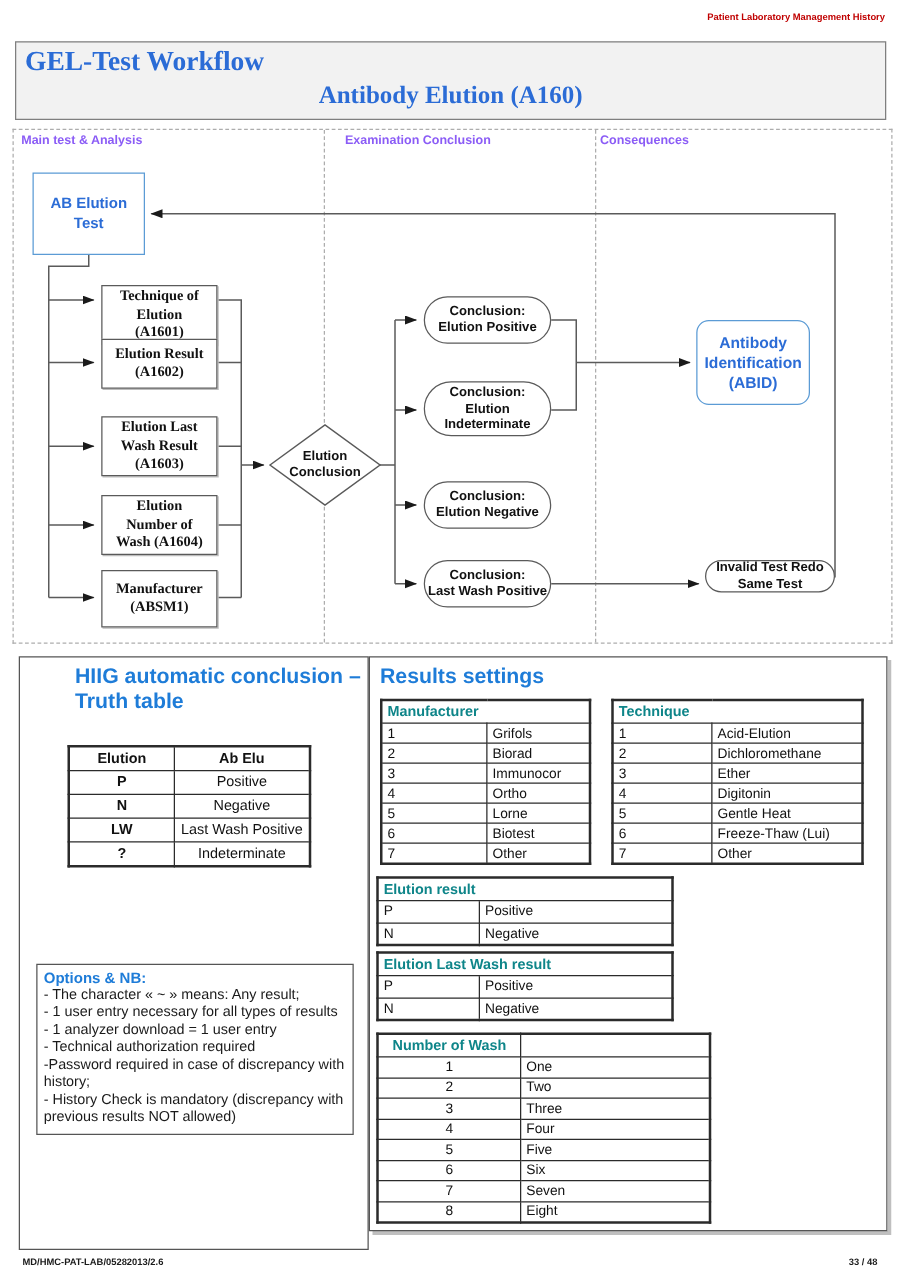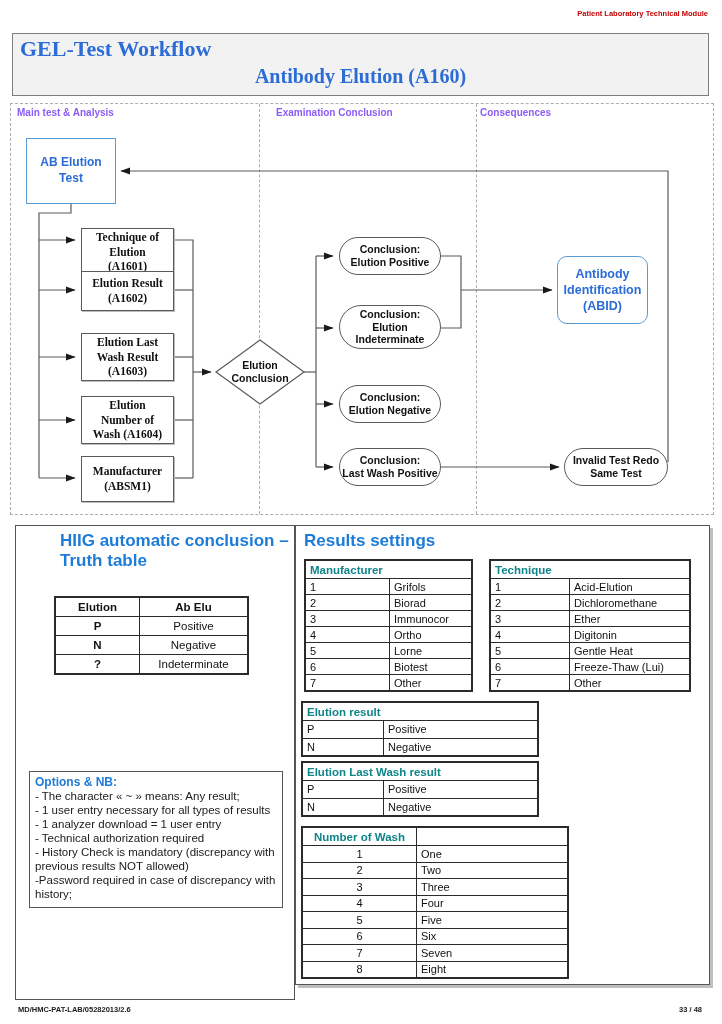--- a/index.html
+++ b/index.html
@@ -37,21 +37,21 @@
   .ab-box{left:15px;top:34px;width:90px;height:66px;border:1.4px solid #5B9BD5;
     color:#2B6CD6;font-weight:bold;font-size:12px;line-height:1.3;}
   .proc{left:70px;width:93px;border:1.2px solid #5a5a5a;font-family:"Liberation Serif", serif;
     font-weight:bold;font-size:11.5px;line-height:1.3;box-shadow:1px 1px 0 #bdbdbd;}
   .diamond-label{left:207px;top:250px;width:84px;height:36px;background:transparent;
     font-weight:bold;font-size:10.5px;line-height:1.25;}
   .oval{left:328px;width:102px;border:1.2px solid #5a5a5a;font-weight:bold;
     font-size:10.5px;line-height:1.2;}
   .abid{left:546px;top:152px;width:91px;height:68px;border:1.5px solid #5B9BD5;border-radius:10px;
     color:#2B6CD6;font-weight:bold;font-size:12.5px;line-height:1.3;}
-  .invalid{left:553px;top:344px;width:104px;height:38px;border:1.2px solid #5a5a5a;
+  .invalid{left:553px;top:344px;width:104px;height:26px;border:1.2px solid #5a5a5a;
     border-radius:19px;font-weight:bold;font-size:10.5px;line-height:1.2;}
 
   
   .panel-left{position:absolute;left:15px;top:525px;width:280px;height:475px;
     border:1.3px solid #555;box-sizing:border-box;padding-left:36px;}
   .panel-right{position:absolute;left:295px;top:525px;width:415px;height:460px;
     border:1.3px solid #555;box-sizing:border-box;box-shadow:3px 3px 0 #bfbfbf;}
   .panel-head{font-size:17px;font-weight:bold;color:#1E7CD8;line-height:1.15;padding:5px 0 0 8px;}
 
   table{border-collapse:collapse;background:#fff;}
@@ -80,21 +80,21 @@
   .t-lastwash{left:5px;top:235px;width:238px;}
   .t-lastwash td{height:16.5px;}
   .t-lastwash td:first-child{width:72px;}
   .t-wash{left:5px;top:300px;width:268px;}
   .t-wash th:first-child,.t-wash td:first-child{width:105px;text-align:center;}
   .t-wash td{height:15.5px;}
 </style>
 </head>
 <body>
 
-<div class="watermark">Patient Laboratory Technical Module</div>
+<div class="watermark">Patient Laboratory Management History</div>
 
 <div class="title-block">
   <div class="doc-title">GEL-Test Workflow</div>
   <div class="doc-subtitle">Antibody Elution (A160)</div>
 </div>
 
 <div class="flow">
   <div class="flow-sep" style="left:248px;"></div>
   <div class="flow-sep" style="left:465px;"></div>
 
@@ -183,34 +183,38 @@
         </tr>
         <tr>
           <td>P</td>
           <td>Positive</td>
         </tr>
         <tr>
           <td>N</td>
           <td>Negative</td>
         </tr>
         <tr>
+          <td>LW</td>
+          <td>Last Wash Positive</td>
+        </tr>
+        <tr>
           <td>?</td>
           <td>Indeterminate</td>
         </tr>
       </tbody>
     </table>
   <div class="options-box">
     <div class="options-title">Options &amp; NB:</div>
     <div class="options-lines">
         <div>- The character « ~ » means: Any result;</div>
         <div>- 1 user entry necessary for all types of results</div>
         <div>- 1 analyzer download = 1 user entry</div>
         <div>- Technical authorization required</div>
+        <div>-Password required in case of discrepancy with history;</div>
         <div>- History Check is mandatory (discrepancy with previous results NOT allowed)</div>
-        <div>-Password required in case of discrepancy with history;</div>
       </div>
   </div>
 </div>
 
 <div class="panel-right">
   <div class="panel-head">Results settings</div>
   <table class="rs-table t-manufacturer">
       <tbody>
         <tr>
           <th colspan="2">Manufacturer</th>

